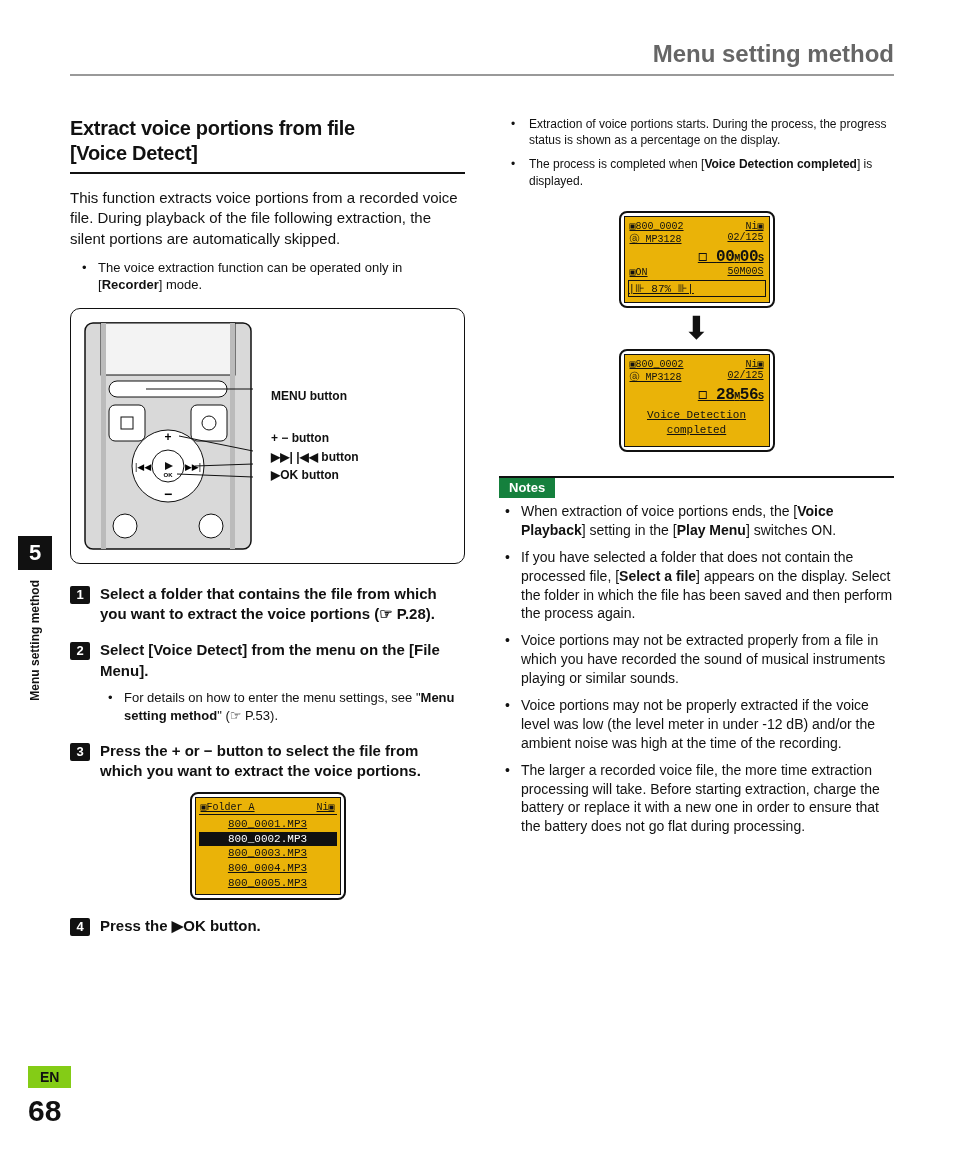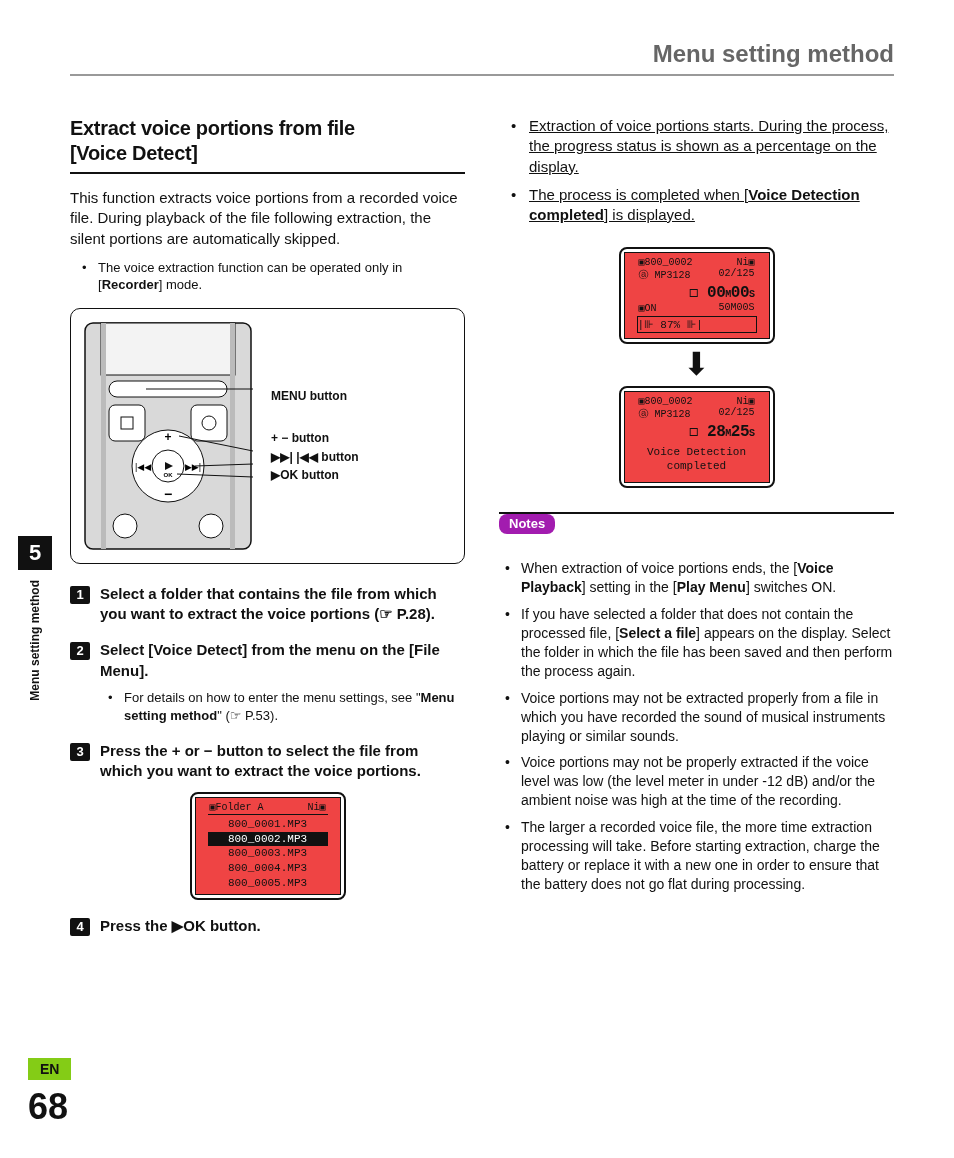--- a/index.html
+++ b/index.html
@@ -32,21 +32,21 @@
     margin-bottom: 6px;
     font-family: "Arial Black", Arial, sans-serif;
     letter-spacing: -0.3px;
   }
   .subhead-rule { border: 0; border-top: 2px solid #111; margin-bottom: 14px; }
   p.body { font-size: 15px; line-height: 1.35; margin-bottom: 10px; }
   .sub-bullets { list-style: none; padding-left: 28px; margin-bottom: 14px; }
   .sub-bullets li { position: relative; font-size: 13px; line-height: 1.35; margin-bottom: 6px; }
   .sub-bullets li::before { content: "•"; position: absolute; left: -16px; top: 0; }
   .right-bullets { list-style: none; padding-left: 30px; margin-bottom: 12px; }
-  .right-bullets li { position: relative; font-size: 15px; line-height: 1.35; margin-bottom: 8px; text-decoration: underline; }
+  .right-bullets li { position: relative; font-size: 12px; line-height: 1.35; margin-bottom: 8px; }
   .right-bullets li::before { content: "•"; position: absolute; left: -18px; top: 0; }
   .strong { font-weight: 700; }
 
   .device-box {
     border: 1px solid #111;
     border-radius: 10px;
     padding: 12px;
     margin: 0 0 20px 0;
     display: flex;
     align-items: center;
@@ -60,46 +60,46 @@
   .device-labels div:last-child { margin-bottom: 0; }
 
   .step { display: flex; align-items: flex-start; gap: 10px; margin: 16px 0 8px; }
   .step-num { background: #111; color: #fff; font-weight: 700; font-size: 13px; width: 20px; height: 18px; line-height: 18px; text-align: center; border-radius: 2px; flex-shrink: 0; margin-top: 2px; }
   .step-text { font-size: 15px; font-weight: 700; line-height: 1.35; }
   .step-sub { font-size: 13px; line-height: 1.4; margin: 6px 0 0 54px; position: relative; }
   .step-sub::before { content: "•"; position: absolute; left: -16px; }
 
   .lcd { width: 156px; margin: 10px auto; }
   .lcd-frame { border: 2px solid #111; border-radius: 8px; padding: 3px; background: #fff; }
-  .lcd-inner { border: 1px solid #111; background: #ef4444; padding: 3px 12px; }
+  .lcd-inner { border: 1px solid #111; background: #eab308; padding: 3px 3px; text-decoration: underline; }
   .lcd-title { font-family: "Courier New", monospace; font-size: 10px; border-bottom: 1px solid #111; display: flex; justify-content: space-between; padding: 0 2px 1px; align-items: center; }
   .lcd-list { font-family: "Courier New", monospace; font-size: 11px; line-height: 1.35; text-align: center; padding-top: 2px; }
   .lcd-list .sel { background: #111; color: #fff; }
   .lcd-row { font-family: "Courier New", monospace; font-size: 10px; display: flex; justify-content: space-between; padding: 0 2px; }
   .lcd-big { font-family: "Courier New", monospace; font-weight: 700; font-size: 16px; text-align: right; letter-spacing: -0.5px; padding-right: 2px; }
   .lcd-center { font-family: "Courier New", monospace; font-size: 11px; border: 1px solid #111; margin: 2px 0; padding: 1px 0; }
   .lcd-center2 { font-family: "Courier New", monospace; font-size: 11px; text-align: center; padding: 4px 0 6px; line-height: 1.3; }
   .sub-s { font-size: 10px; font-weight: 700; }
 
   .arrow-down { text-align: center; font-size: 32px; line-height: 0.8; margin: -2px 0; }
   .lcds-wrap { display: flex; flex-direction: column; align-items: center; margin-bottom: 14px; }
 
   .notes-hr { border: 0; border-top: 2px solid #111; margin-bottom: 0; }
-  .notes-tab { background: #a21caf; color: #fff; font-weight: 700; font-size: 13px; padding: 2px 10px 3px; display: inline-block; margin-bottom: 25px; border-radius: 8px; }
+  .notes-tab { background: #15803d; color: #fff; font-weight: 700; font-size: 13px; padding: 2px 10px 3px; display: inline-block; margin-bottom: 4px; }
   .notes-list { list-style: none; padding-left: 22px; }
   .notes-list li { position: relative; font-size: 14px; line-height: 1.35; margin-bottom: 8px; }
   .notes-list li::before { content: "•"; position: absolute; left: -16px; }
 
   .sidebar { position: absolute; left: 18px; top: 536px; width: 34px; }
   .sidebar-num { background: #111; color: #fff; font-size: 22px; font-weight: 700; text-align: center; padding: 4px 0; }
   .vert { writing-mode: vertical-rl; text-orientation: mixed; font-weight: 700; font-size: 12px; margin: 10px auto 0; rotate: 180deg; }
 
   .page-footer { position: absolute; left: 28px; bottom: 30px; }
   .lang-tab { background: #84cc16; color: #111; font-weight: 700; font-size: 14px; padding: 3px 12px; display: inline-block; margin-bottom: 6px; }
-  .page-num { font-size: 36px; font-weight: 800; font-family: "Arial Black", Arial, sans-serif; }
+  .page-num { font-size: 30px; font-weight: 800; font-family: "Arial Black", Arial, sans-serif; }
 </style>
 </head>
 <body>
 
 <div class="page-header">Menu setting method</div>
 
 <div class="columns">
 
   <div class="col">
     <h2 class="subhead">
@@ -239,21 +239,21 @@
             <div class="lcd-inner">
           <div class="lcd-row">
                 <span>▣800_0002</span>
                 <span>Ni▣</span>
               </div>
           <div class="lcd-row">
                 <span>ⓐ MP3128</span>
                 <span>02/125</span>
               </div>
           <div class="lcd-big">
-            <span>◻  </span><span>28</span><span class="sub-s">M</span><span>25</span><span class="sub-s">S</span>
+            <span>◻  </span><span>28</span><span class="sub-s">M</span><span>56</span><span class="sub-s">S</span>
           </div>
           <div class="lcd-center2">
             <span>Voice Detection</span><br><span>completed</span>
           </div>
         </div>
           </div>
       </div>
     </div>
 
     <hr class="notes-hr">

